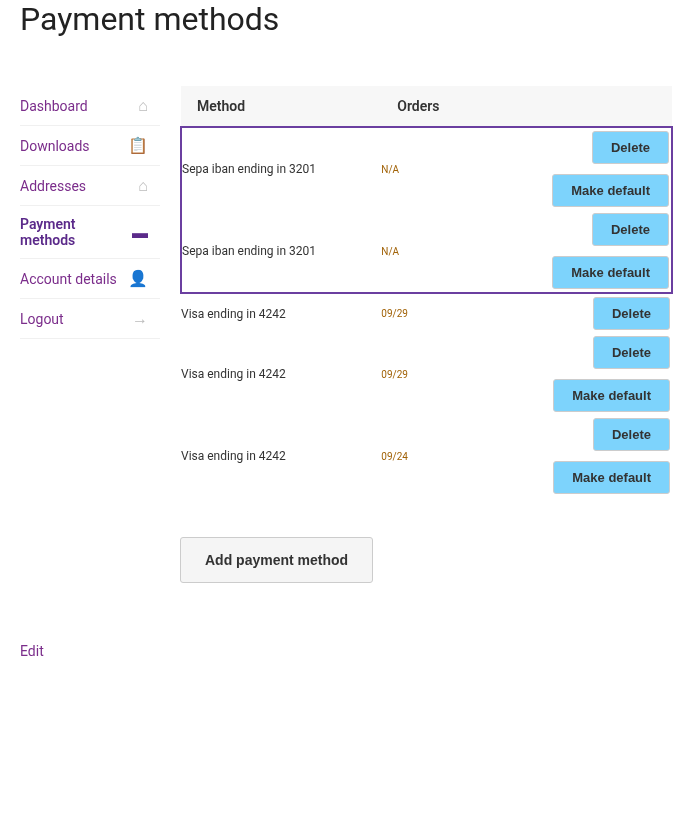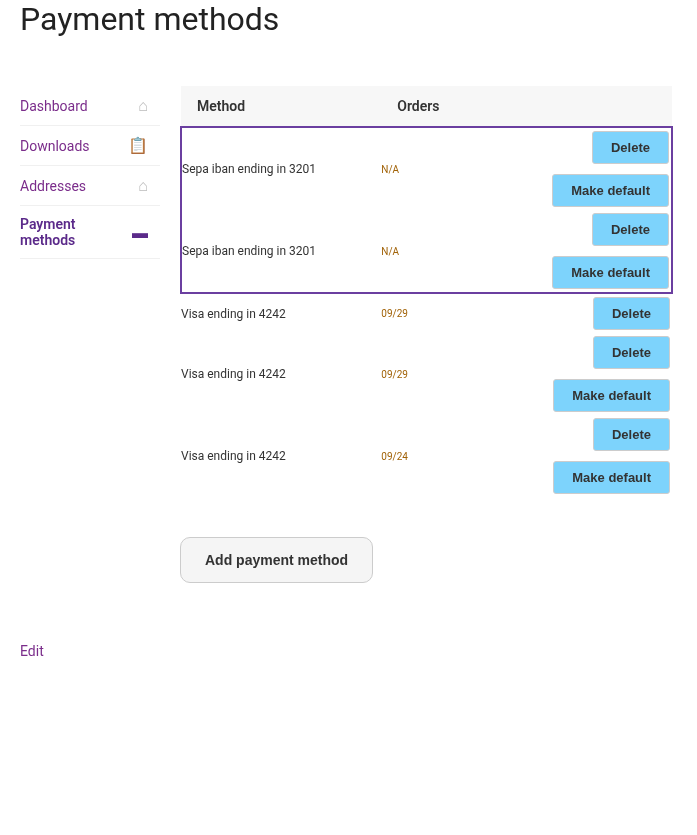--- a/index.html
+++ b/index.html
@@ -134,21 +134,21 @@
     .row-bottom-highlight td:last-child {
       border-right: 2px solid #6b3fa0;
     }
 
     
     .add-payment-btn {
       margin-top: 20px;
       padding: 14px 24px;
       background: #f5f5f5;
       border: 1px solid #ccc;
-      border-radius: 10px;
+      border-radius: 3px;
       font-size: 14px;
       font-weight: 600;
       color: #333;
       cursor: pointer;
     }
 
     
     .edit-link {
       color: #7b2d8b;
       font-size: 14px;
@@ -181,20 +181,28 @@
       <span class="sidebar-icon">📋</span>
     </div>
     <div class="sidebar-item">
       <span class="sidebar-item-label">Addresses</span>
       <span class="sidebar-icon">⌂</span>
     </div>
     <div class="sidebar-item active">
       <span class="sidebar-item-label" style="color:#5b2a8a;font-weight:600;">Payment methods</span>
       <span class="sidebar-icon" style="color:#5b2a8a;">▬</span>
     </div>
+    <div class="sidebar-item">
+      <span class="sidebar-item-label">Account details</span>
+      <span class="sidebar-icon">👤</span>
+    </div>
+    <div class="sidebar-item">
+      <span class="sidebar-item-label">Logout</span>
+      <span class="sidebar-icon">→</span>
+    </div>
   </div>
 
   <div class="main-content">
     <table class="payment-table">
       <thead class="table-header">
         <tr>
           <th>Method</th>
           <th>Orders</th>
           <th></th>
         </tr>

